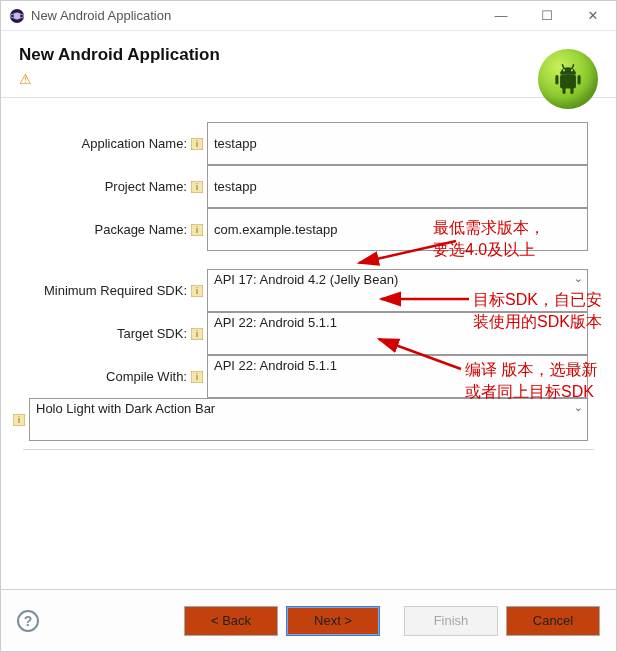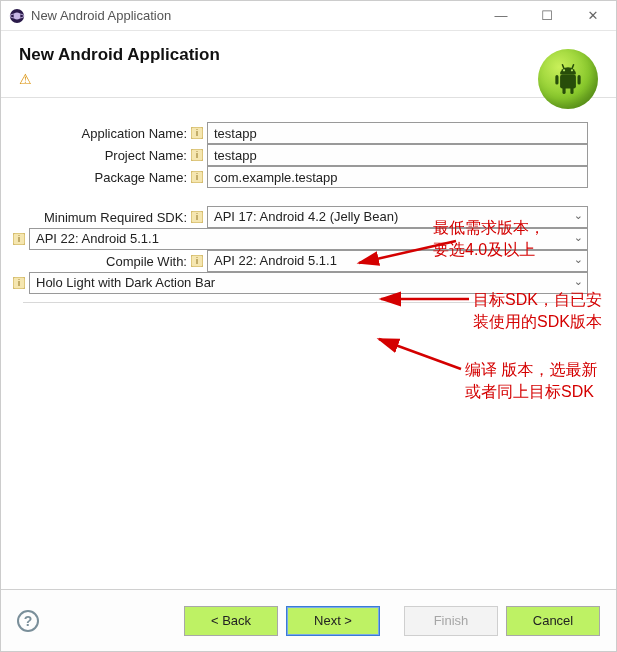--- a/index.html
+++ b/index.html
@@ -73,21 +73,21 @@
     flex:none;
     display:inline-flex;
   }
   .info-icon svg { width:12px; height:12px; display:block; }
   .field {
     flex:1;
     margin-right:18px;
   }
   input.text, .select {
     width:100%;
-    height:22px;
+    height:43px;
     border:1px solid #999;
     background:#fefefe;
     padding:2px 6px;
     font-family:inherit;
     font-size:13px;
     color:#222;
   }
   .pkg { color:#888; }
   .select {
     display:flex; align-items:flex-start; justify-content:space-between;
@@ -138,21 +138,21 @@
     color:#7a8f9a;
     display:flex; align-items:center; justify-content:center;
     font-size:14px; font-weight:600;
   }
   .footer .spacer { flex:1; }
   .btn {
     height:30px;
     min-width:94px;
     margin-left:8px;
     border:1px solid #a8a8a8;
-    background:#bef264;
+    background:#c2410c;
     color:#222;
     font-family:inherit; font-size:13px;
     padding:0 10px;
     cursor:pointer;
   }
   .btn.default {
     border:1px solid #3a7bd5;
     box-shadow:0 0 0 1px #7aa9e8 inset;
   }
   .btn:disabled, .btn.disabled {
@@ -258,20 +258,21 @@
     </span>
     <div class="field">
       <div class="select">
         <span>API 17: Android 4.2 (Jelly Bean)</span>
         <span class="chev">⌄</span>
       </div>
     </div>
   </div>
 
   <div class="row">
+    <label>Target SDK:</label>
     <span class="info-icon">
       <svg viewBox="0 0 12 12">
           <rect x="0" y="0" width="12" height="12" rx="2" fill="#f5e6b0" stroke="#c7a94a"></rect>
           <text x="6" y="9" text-anchor="middle" font-size="9" fill="#7a5a00">i</text>
         </svg>
     </span>
     <div class="field">
       <div class="select">
         <span>API 22: Android 5.1.1</span>
         <span class="chev">⌄</span>

